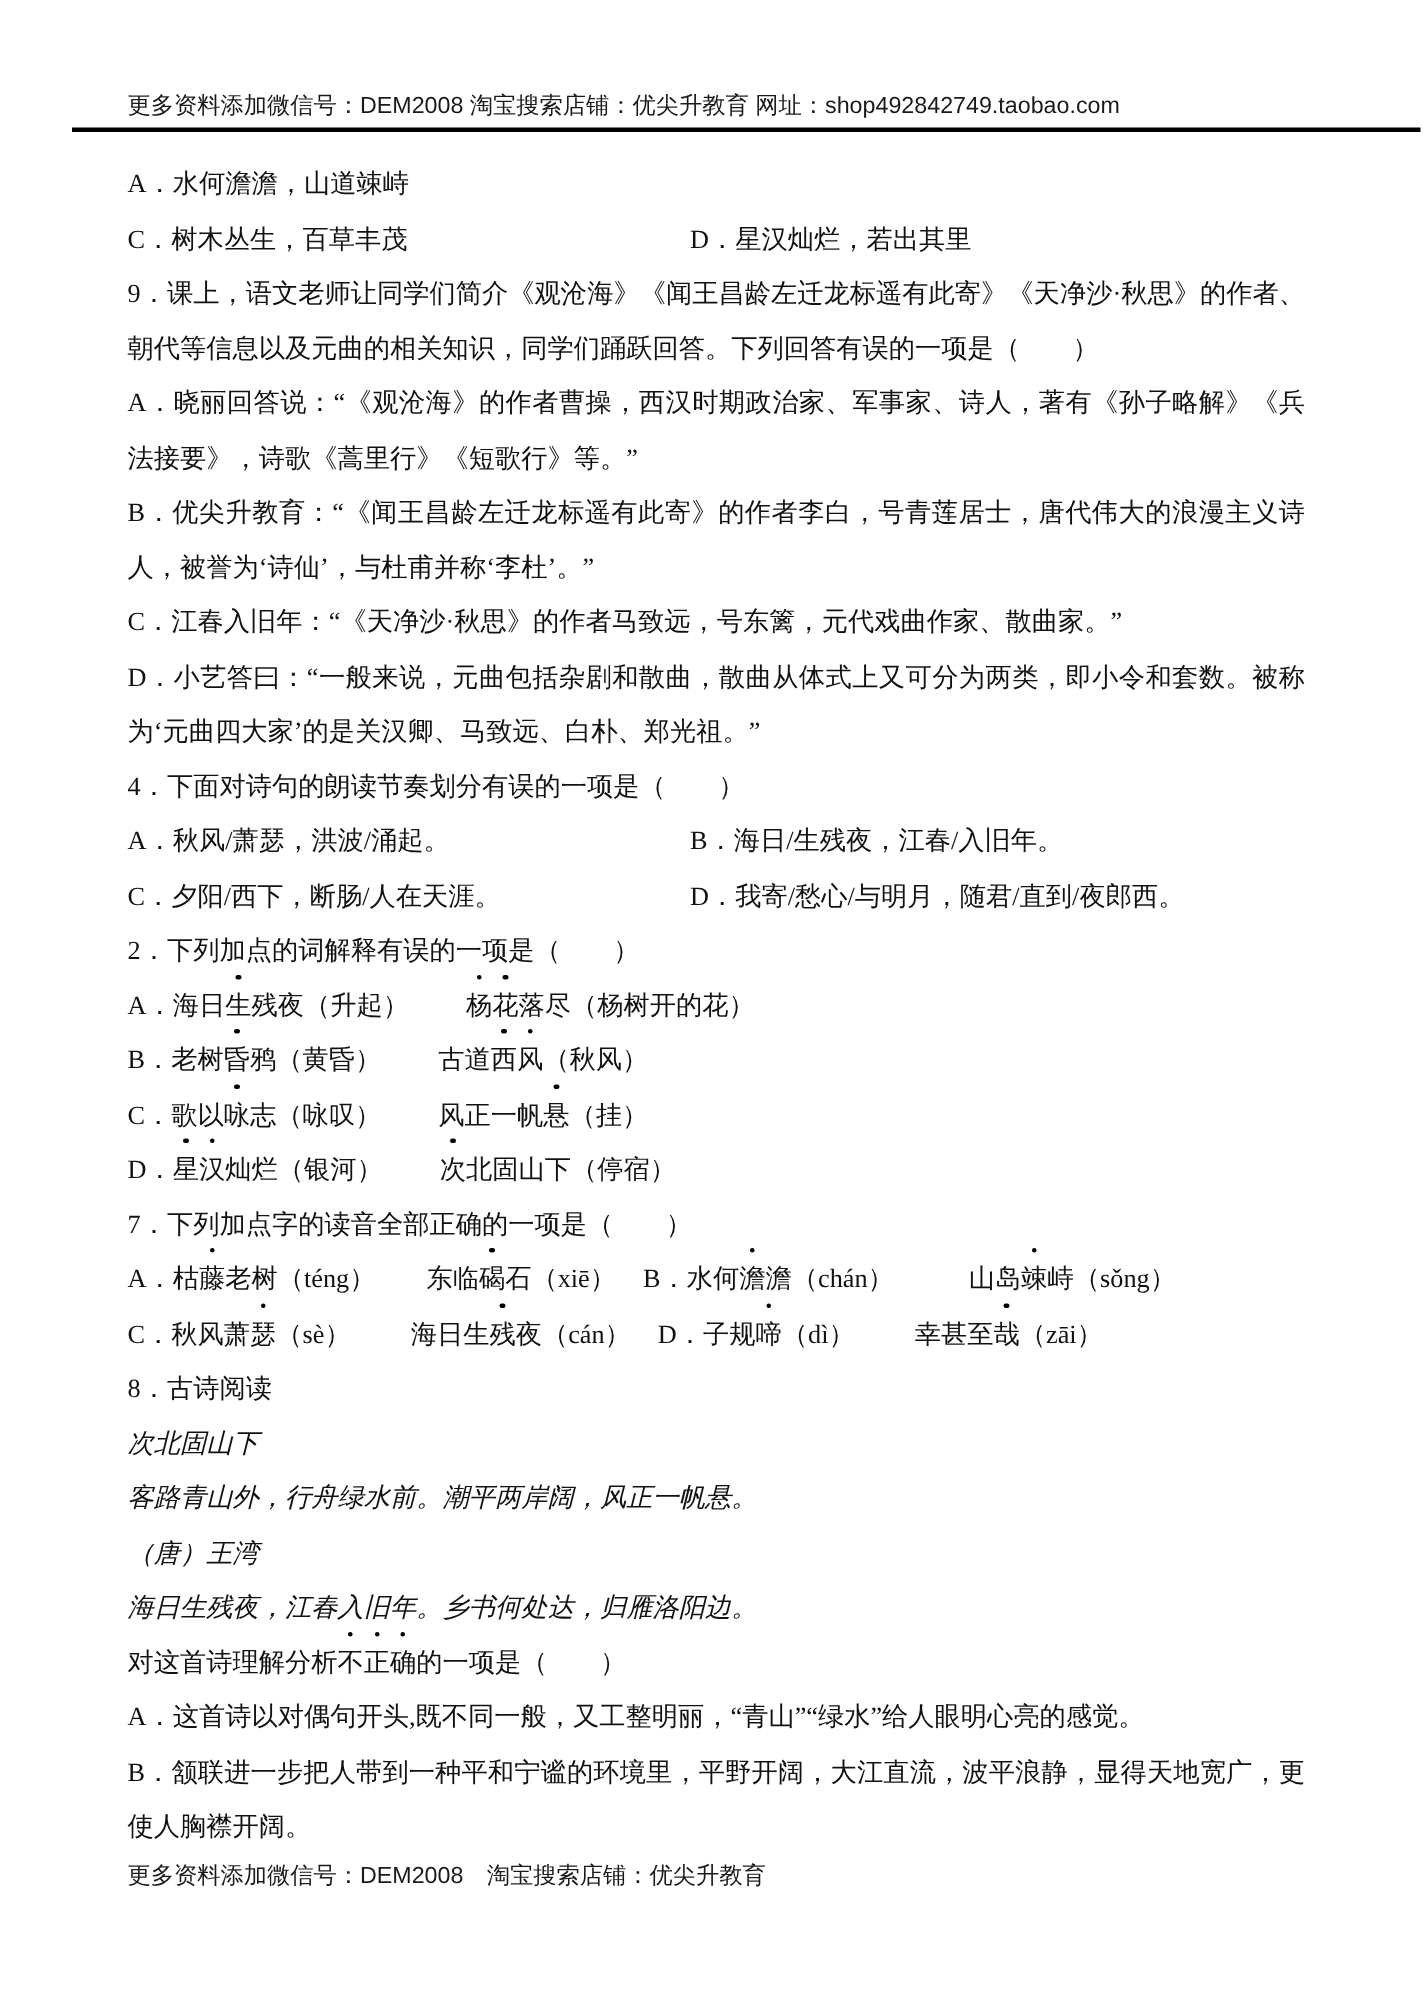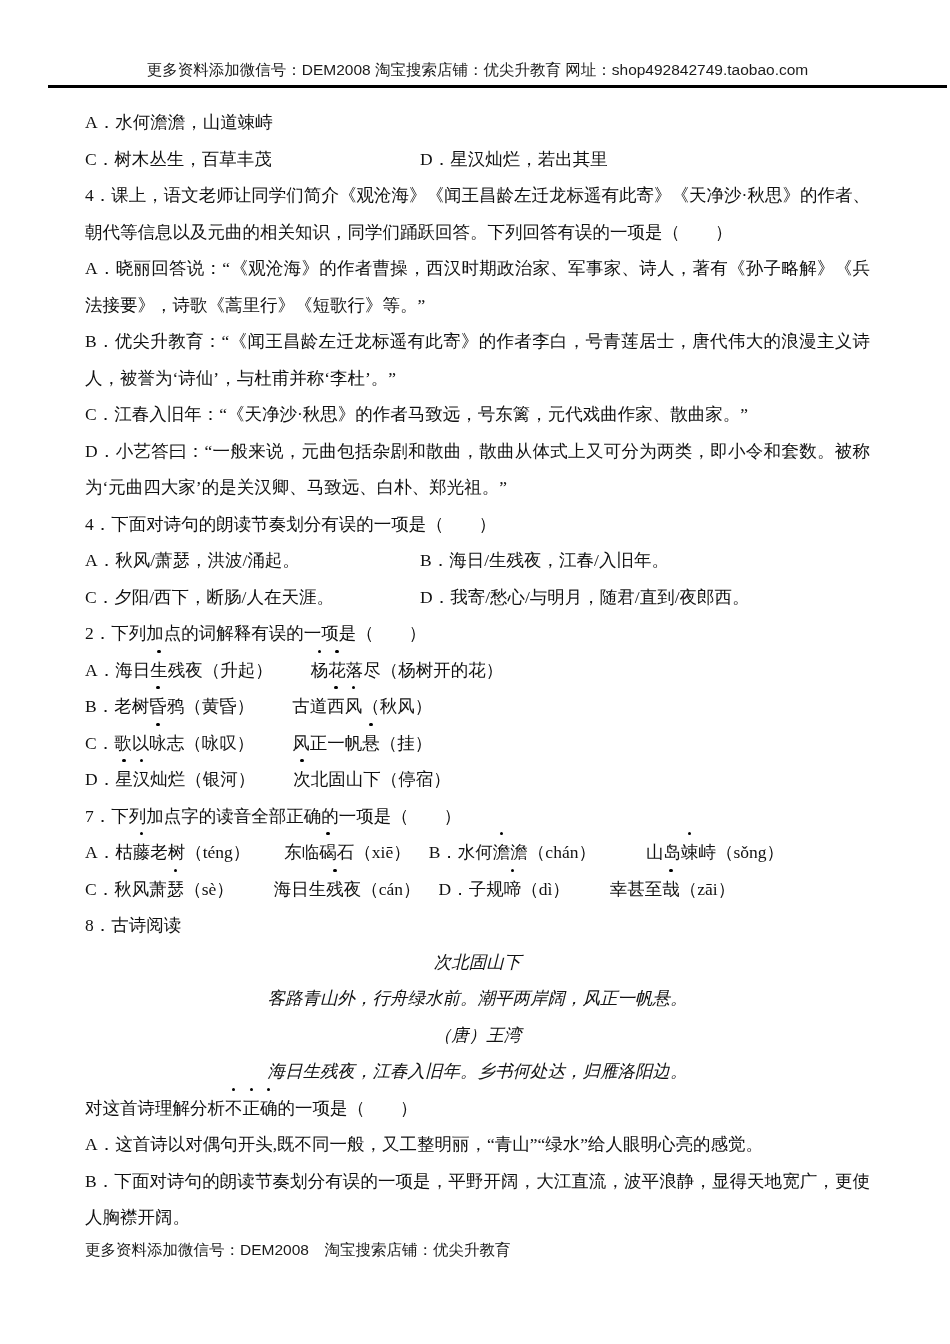--- a/index.html
+++ b/index.html
@@ -8,44 +8,44 @@
     width:950px;height:1344px;
     margin:0 auto;
     background:#ffffff;
     color:#111;
     font-family:"Liberation Serif","DejaVu Serif",serif;
     font-size:17.5px;
     overflow:hidden;
   }
   .header{
     position:absolute;top:60px;left:85px;right:80px;
-    text-align:center;
+    text-align:left;
     font-family:"Liberation Sans","DejaVu Sans",sans-serif;
     font-size:15.5px;color:#1a1a1a;
     white-space:nowrap;
   }
   .rule{
     position:absolute;top:85px;left:48px;right:3px;
     height:3px;background:#000;
   }
   .content{
     position:absolute;top:104px;left:85px;width:785px;
   }
-  .line{line-height:36.5px;min-height:36.5px;}
+  .line{line-height:36.5px;min-height:36.5px;gap:40px;}
   p.line{margin:0;}
   .just{text-align:justify;}
   .two-col{display:grid;grid-template-columns:335px 1fr;}
   .sp{display:inline-block;height:1px;}
   .dot{position:relative;display:inline-block;}
   .dot::after{
     content:"";position:absolute;top:-2px;left:50%;
     width:3.4px;height:3.4px;margin-left:-1.7px;
     border-radius:50%;background:#000;
   }
-  .poem-block{text-align:center;}
+  .poem-block{}
   .kai{font-style:italic;}
   .footer{
     position:absolute;top:1240px;left:85px;
     font-family:"Liberation Sans","DejaVu Sans",sans-serif;
     font-size:15.5px;color:#1a1a1a;
     white-space:nowrap;
   }
 </style>
 </head>
 <body>
@@ -58,21 +58,21 @@
   <div class="content">
 
     <div class="line two-col">
       <span>A．水何澹澹，山道竦峙</span>
     </div>
     <div class="line two-col">
       <span>C．树木丛生，百草丰茂</span>
       <span>D．星汉灿烂，若出其里</span>
     </div>
 
-    <p class="line just">4．课上，语文老师让同学们简介《观沧海》《闻王昌龄左迁龙标遥有此寄》《天净沙·秋思》的作者、朝代等信息以及元曲的相关知识，同学们踊跃回答。下列回答有误的一项是（　　）</p>
+    <p class="line just">9．课上，语文老师让同学们简介《观沧海》《闻王昌龄左迁龙标遥有此寄》《天净沙·秋思》的作者、朝代等信息以及元曲的相关知识，同学们踊跃回答。下列回答有误的一项是（　　）</p>
     <p class="line just">A．晓丽回答说：“《观沧海》的作者曹操，西汉时期政治家、军事家、诗人，著有《孙子略解》《兵法接要》，诗歌《蒿里行》《短歌行》等。”</p>
     <p class="line just">B．优尖升教育：“《闻王昌龄左迁龙标遥有此寄》的作者李白，号青莲居士，唐代伟大的浪漫主义诗人，被誉为‘诗仙’，与杜甫并称‘李杜’。”</p>
     <p class="line just">C．江春入旧年：“《天净沙·秋思》的作者马致远，号东篱，元代戏曲作家、散曲家。”</p>
     <p class="line just">D．小艺答曰：“一般来说，元曲包括杂剧和散曲，散曲从体式上又可分为两类，即小令和套数。被称为‘元曲四大家’的是关汉卿、马致远、白朴、郑光祖。”</p>
 
     <p class="line">4．下面对诗句的朗读节奏划分有误的一项是（　　）</p>
     <div class="line two-col">
       <span>A．秋风/萧瑟，洪波/涌起。</span>
       <span>B．海日/生残夜，江春/入旧年。</span>
     </div>
@@ -93,19 +93,19 @@
 
     <p class="line">8．古诗阅读</p>
     <div class="poem-block">
       <p class="line kai">次北固山下</p>
       <p class="line kai">客路青山外，行舟绿水前。潮平两岸阔，风正一帆悬。</p>
       <p class="line kai">（唐）王湾</p>
       <p class="line kai">海日生残夜，江春入旧年。乡书何处达，归雁洛阳边。</p>
     </div>
     <p class="line">对这首诗理解分析<span class="dot">不</span><span class="dot">正</span><span class="dot">确</span>的一项是（　　）</p>
     <p class="line just">A．这首诗以对偶句开头,既不同一般，又工整明丽，“青山”“绿水”给人眼明心亮的感觉。</p>
-    <p class="line just">B．下面对诗句的朗读节奏划分有误的一项是，平野开阔，大江直流，波平浪静，显得天地宽广，更使人胸襟开阔。</p>
+    <p class="line just">B．颔联进一步把人带到一种平和宁谧的环境里，平野开阔，大江直流，波平浪静，显得天地宽广，更使人胸襟开阔。</p>
 
   </div>
 
   <div class="footer">更多资料添加微信号：DEM2008　淘宝搜索店铺：优尖升教育</div>
 
 </div>
 
 </body></html>

